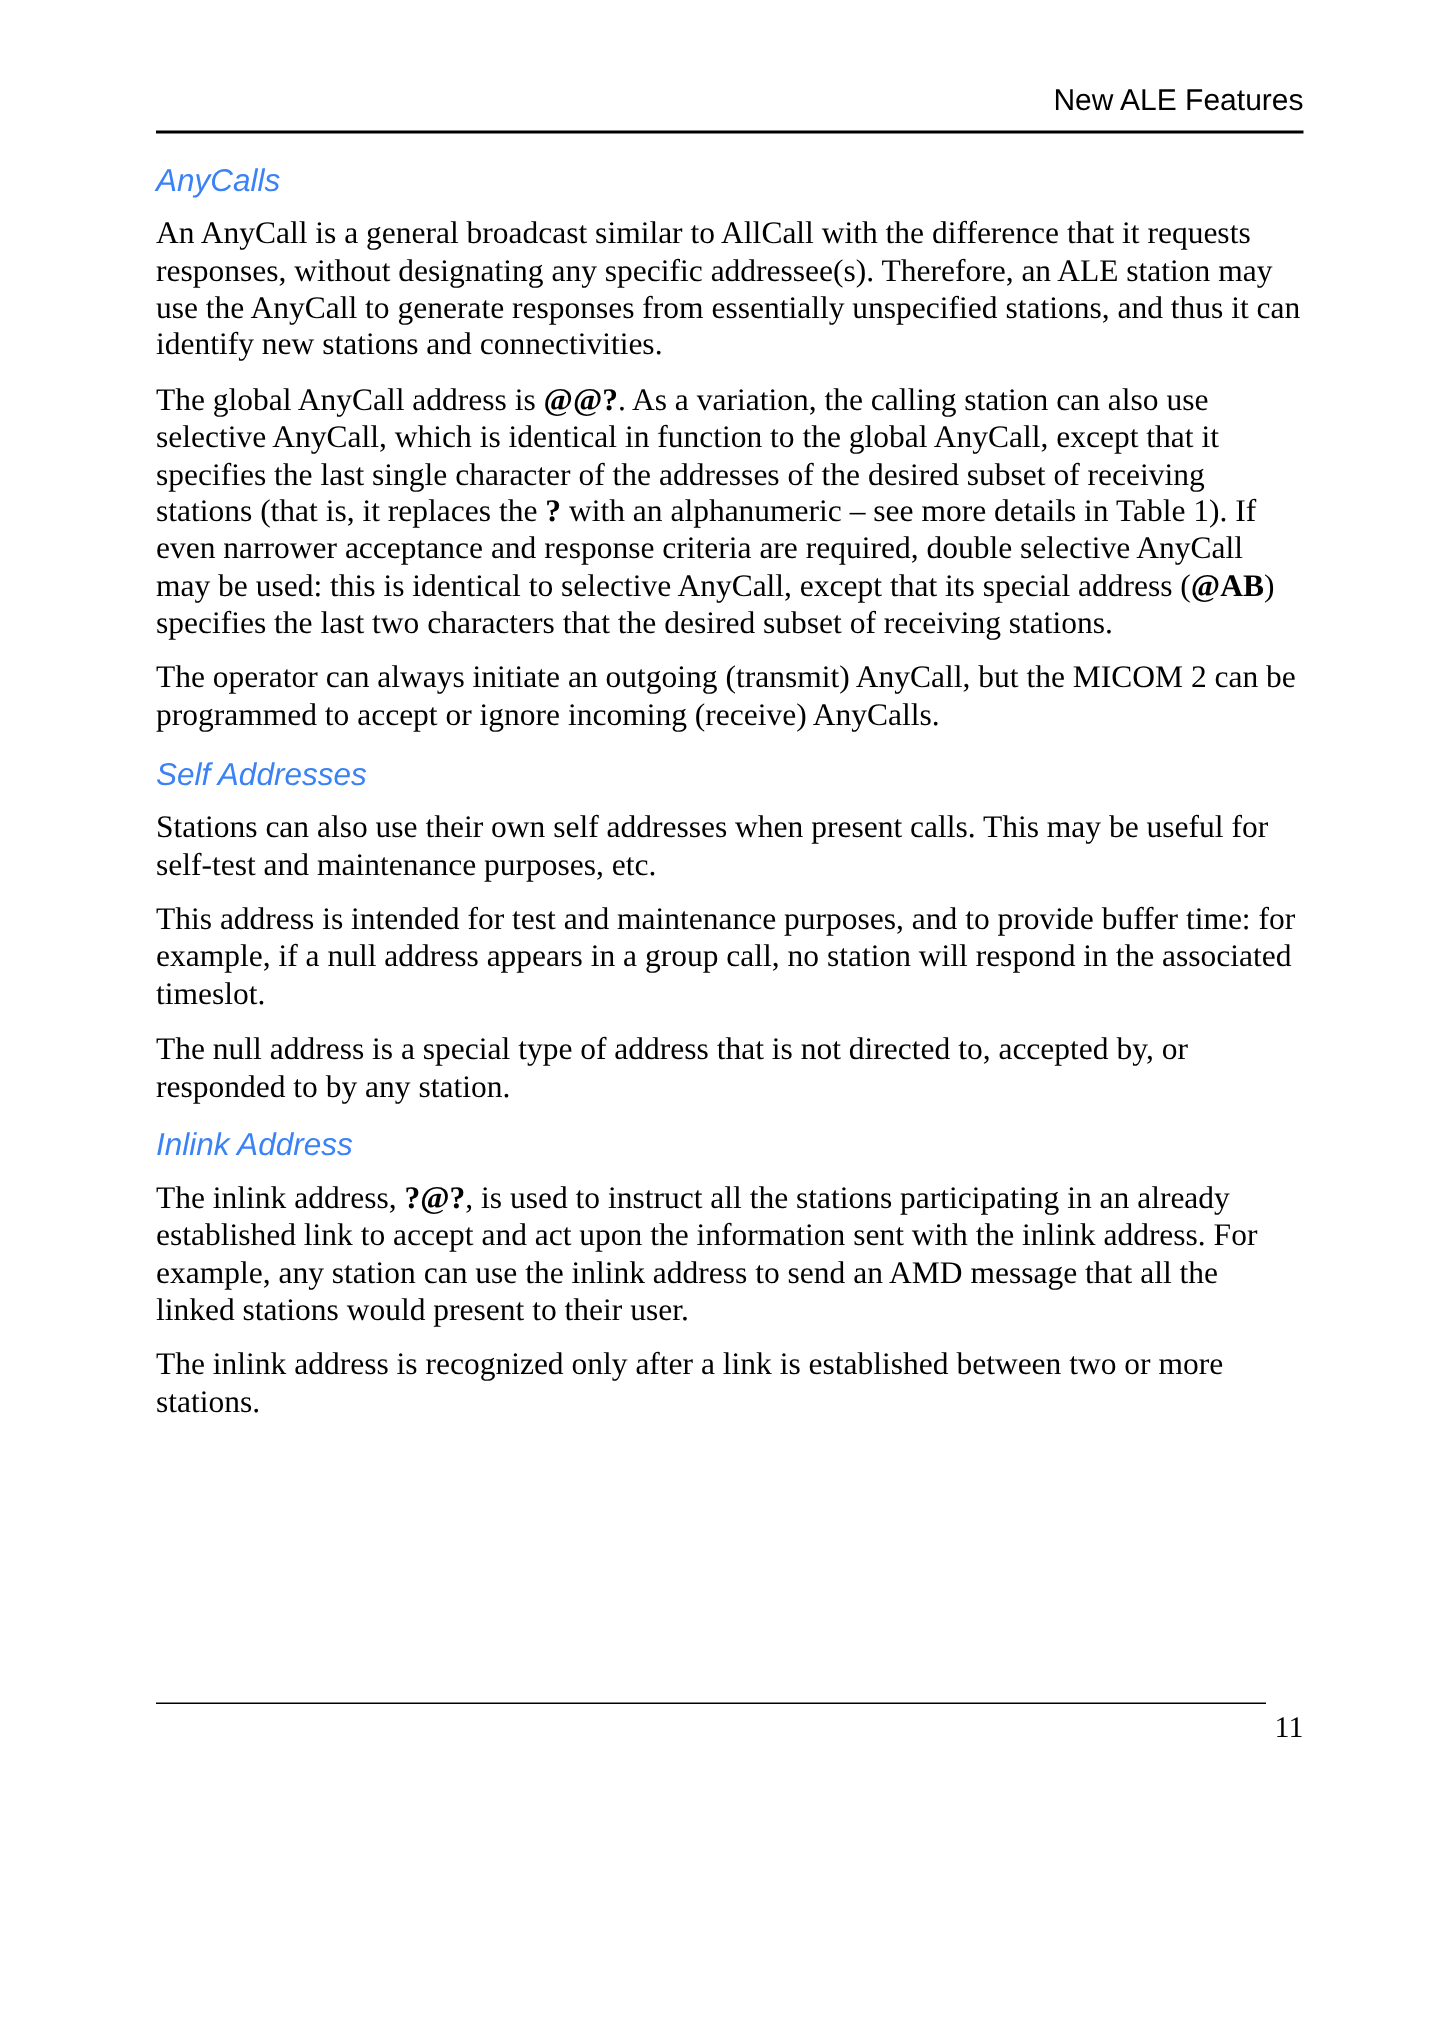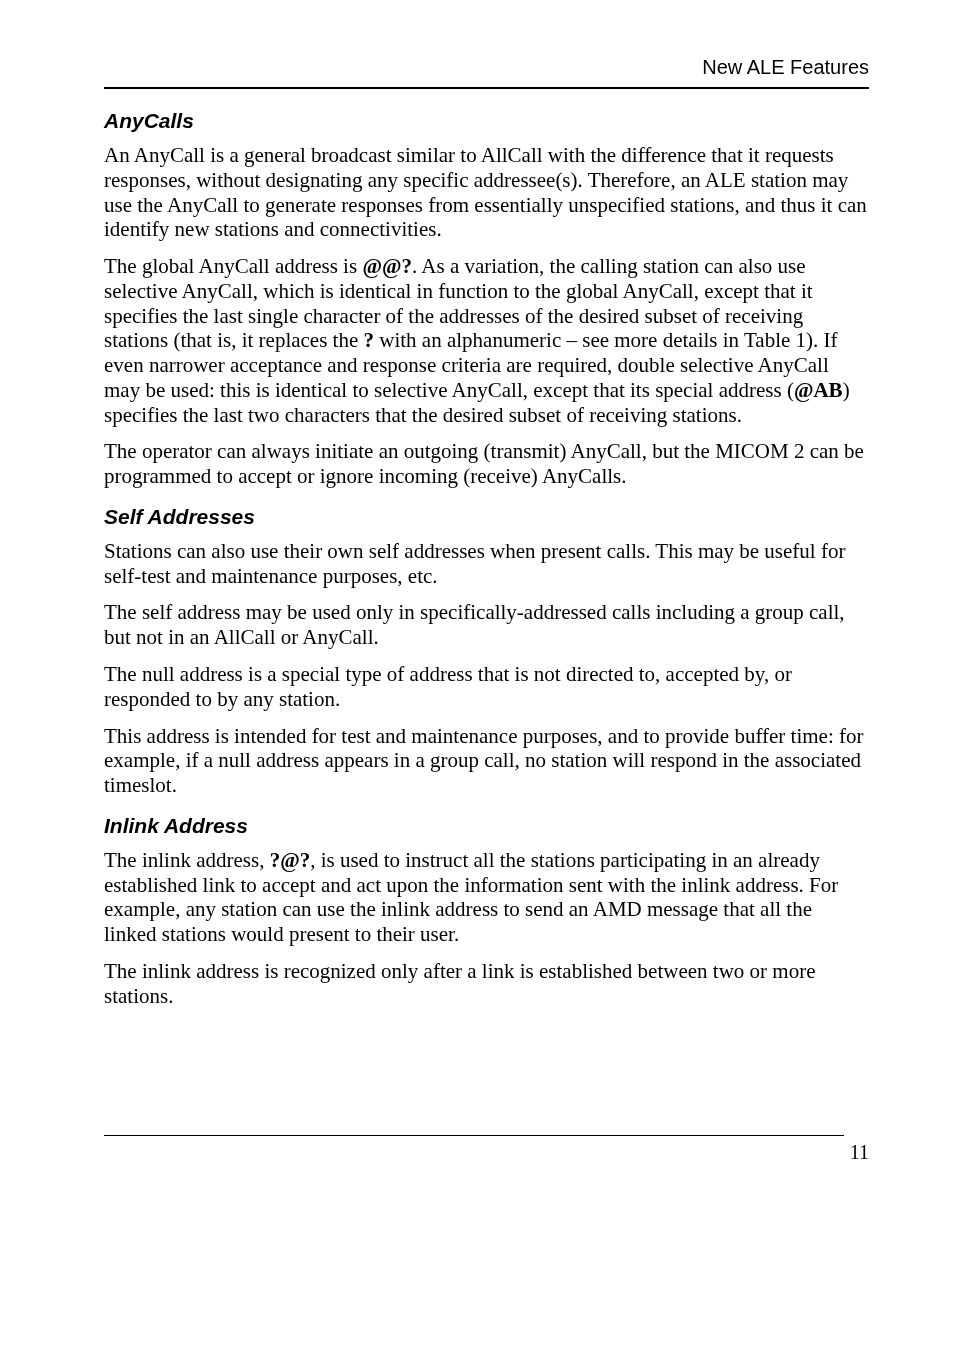--- a/index.html
+++ b/index.html
@@ -24,23 +24,23 @@
     margin-bottom: 8px;
   }
   .header-rule {
     border: 0;
     border-top: 2px solid #000;
     margin: 0 0 20px 0;
   }
   .h2-blue {
     font-family: Arial, Helvetica, sans-serif;
     font-size: 21px;
-    font-weight: bold;
+    font-weight: normal;
     font-style: italic;
-    color: #000000;
+    color: #3b82f6;
     margin: 16px 0 10px 0;
   }
   .para {
     font-size: 21px;
     line-height: 1.18;
     margin: 0 0 12px 0;
   }
   .b { font-weight: bold; }
   .footer-rule {
     position: absolute;
@@ -69,24 +69,23 @@
 
   <div class="h2-blue">AnyCalls</div>
   <p class="para">An AnyCall is a general broadcast similar to AllCall with the difference that it requests responses, without designating any specific addressee(s). Therefore, an ALE station may use the AnyCall to generate responses from essentially unspecified stations, and thus it can identify new stations and connectivities.</p>
   <p class="para">
     <span>The global AnyCall address is </span><span class="b">@@?</span><span>. As a variation, the calling station can also use selective AnyCall, which is identical in function to the global AnyCall, except that it specifies the last single character of the addresses of the desired subset of receiving stations (that is, it replaces the </span><span class="b">?</span><span> with an alphanumeric – see more details in Table 1). If even narrower acceptance and response criteria are required, double selective AnyCall may be used: this is identical to selective AnyCall, except that its special address (</span><span class="b">@AB</span><span>) specifies the last two characters that the desired subset of receiving stations.</span>
   </p>
   <p class="para">The operator can always initiate an outgoing (transmit) AnyCall, but the MICOM 2 can be programmed to accept or ignore incoming (receive) AnyCalls.</p>
 
   <div class="h2-blue">Self Addresses</div>
   <p class="para">Stations can also use their own self addresses when present calls. This may be useful for self-test and maintenance purposes, etc.</p>
-  <p class="para">The self address may be used only in specifically-addressed calls including a group call, but not in an AllCall or AnyCall.</p>
 
+  <p class="para">This address is intended for test and maintenance purposes, and to provide buffer time: for example, if a null address appears in a group call, no station will respond in the associated timeslot.</p>
   <p class="para">The null address is a special type of address that is not directed to, accepted by, or responded to by any station.</p>
-  <p class="para">This address is intended for test and maintenance purposes, and to provide buffer time: for example, if a null address appears in a group call, no station will respond in the associated timeslot.</p>
 
   <div class="h2-blue">Inlink Address</div>
   <p class="para">
     <span>The inlink address, </span><span class="b">?@?</span><span>, is used to instruct all the stations participating in an already established link to accept and act upon the information sent with the inlink address. For example, any station can use the inlink address to send an AMD message that all the linked stations would present to their user.</span>
   </p>
   <p class="para">The inlink address is recognized only after a link is established between two or more stations.</p>
 
   <hr class="footer-rule">
   <div class="page-num">11</div>
 </div>

